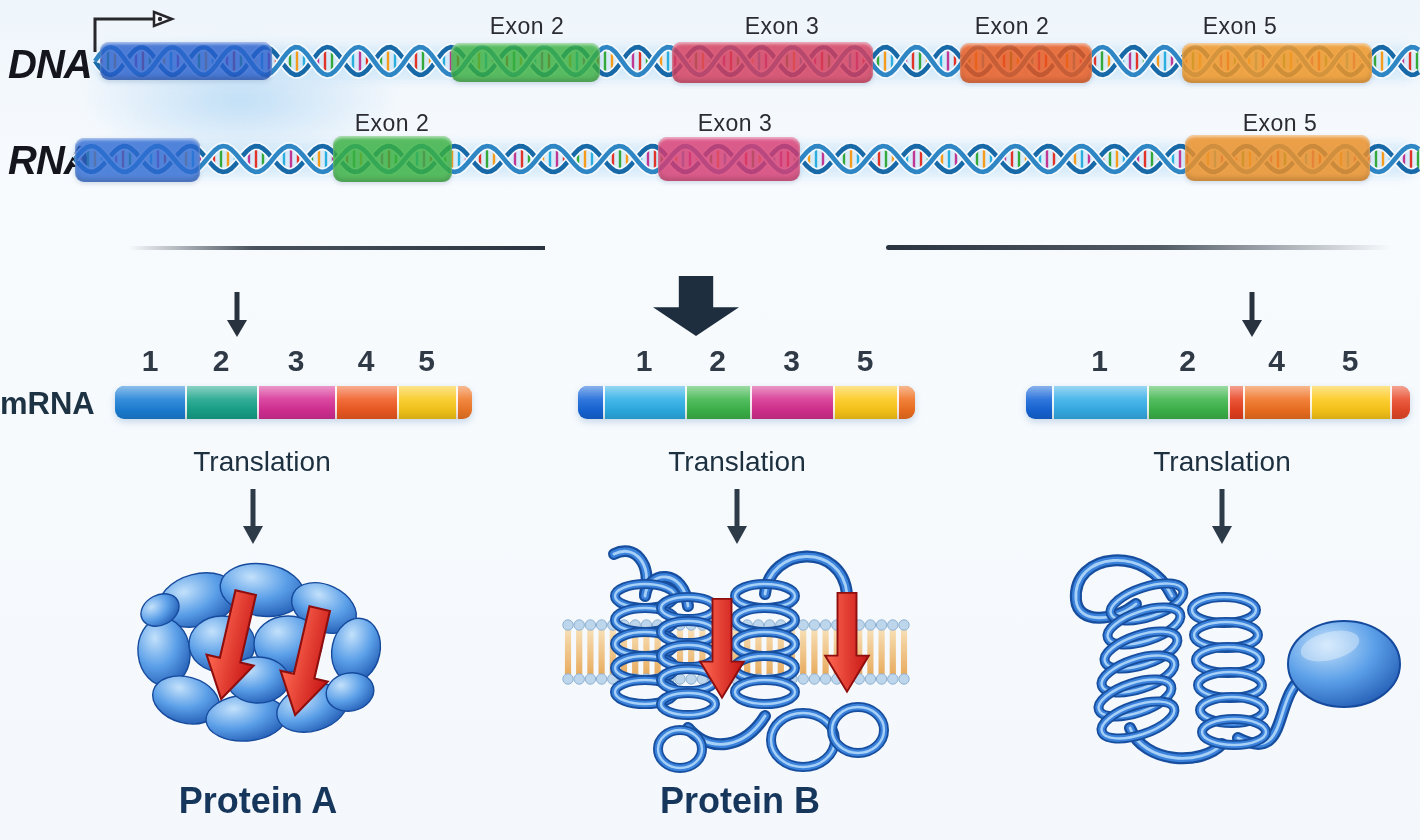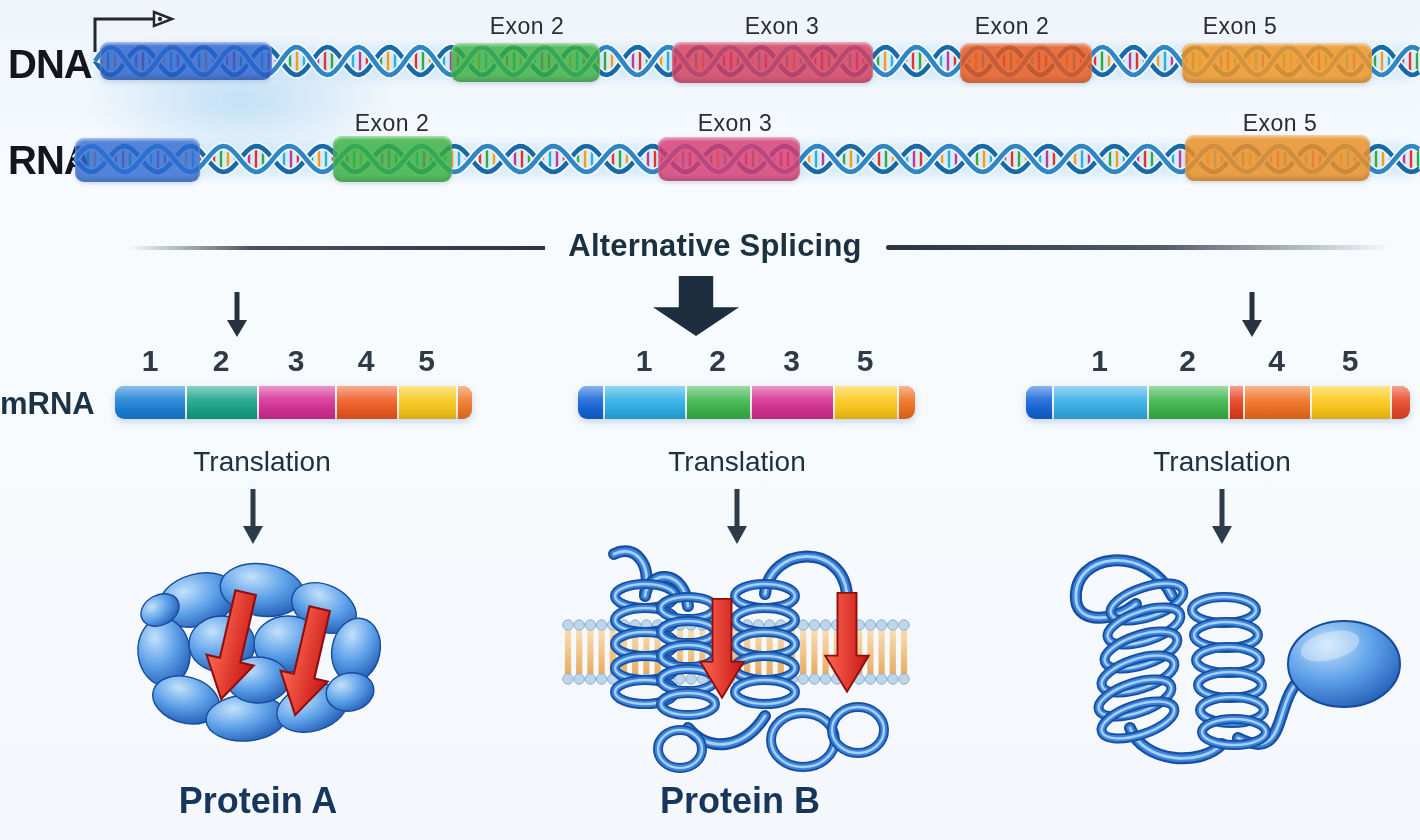--- a/index.html
+++ b/index.html
@@ -4,21 +4,21 @@
 <style>
   html,body{margin:0;padding:0;}
   body{font-family:"Liberation Sans",sans-serif;background:#e9eef4;}
   .canvas{position:relative;width:1420px;height:840px;overflow:hidden;
     background:linear-gradient(180deg,#eef5fb 0%,#f8fbfe 22%,#f6fafd 60%,#f4f8fc 100%);}
   .helix-band{position:absolute;height:34px;border-radius:17px;
     background:rgba(200,227,248,0.65);filter:blur(5px);}
   .left-glow{position:absolute;border-radius:50%;
     background:radial-gradient(ellipse at center,rgba(176,214,244,0.75) 0%,rgba(176,214,244,0) 70%);
     filter:blur(6px);}
-  .row-label{position:absolute;font-weight:800;font-size:40px;color:#15151d;letter-spacing:-1px;}
+  .row-label{position:absolute;font-weight:800;font-size:40px;color:#15151d;letter-spacing:-1px;font-style:italic;}
   .mrna-label{position:absolute;font-weight:800;font-size:31px;color:#1d3344;}
   .exon-box{position:absolute;border-radius:9px;
     box-shadow:inset 0 2px 3px rgba(255,255,255,0.55),inset 0 -3px 5px rgba(0,0,0,0.18),0 2px 4px rgba(60,90,140,0.18);}
   .exon-label{position:absolute;transform:translateX(-50%);font-size:23px;color:#2b2b33;letter-spacing:0.5px;white-space:nowrap;}
   .divider-line{position:absolute;}
   .splice-title{position:absolute;font-size:31px;font-weight:800;color:#1c3140;text-align:center;letter-spacing:0.2px;}
   .big-arrow{position:absolute;background:#1e2e3e;
     clip-path:polygon(30% 0,70% 0,70% 52%,100% 52%,50% 100%,0 52%,30% 52%);}
   .mrna-bar{position:absolute;height:33px;border-radius:9px;overflow:hidden;display:flex;
     box-shadow:0 3px 7px rgba(110,150,195,0.35);}
@@ -376,21 +376,20 @@
       <div class="exon-box" style="left: 333px; top: 136px; width: 119px; height: 46px; background: rgba(55, 176, 62, 0.82);"></div>
       <div class="exon-label" style="left: 392px; top: 110px;">Exon 2</div>
       <div class="exon-box" style="left: 658px; top: 137px; width: 142px; height: 44px; background: rgba(216, 58, 114, 0.82);"></div>
       <div class="exon-label" style="left: 735px; top: 110px;">Exon 3</div>
       <div class="exon-box" style="left: 1185px; top: 135px; width: 185px; height: 46px; background: rgba(235, 144, 40, 0.85);"></div>
       <div class="exon-label" style="left: 1280px; top: 110px;">Exon 5</div>
     </div>
 
   <div class="divider-line" style="left:128px;top:246px;width:417px;height:4px;background:linear-gradient(90deg,rgba(42,52,64,0) 0%,rgba(42,52,64,0.85) 30%,#2a3440 100%);"></div>
   <div class="divider-line" style="left:886px;top:245px;width:505px;height:5px;background:linear-gradient(90deg,#2a3440 0%,rgba(42,52,64,0.8) 55%,rgba(42,52,64,0) 100%);border-radius:3px;"></div>
-  <div class="splice-title" style="left:540px;top:228px;width:350px;">Alternative Splicing</div>
 
   <div class="big-arrow" style="left:653px;top:276px;width:86px;height:60px;"></div>
   <svg class="thin-arrow" style="left:226px;top:290px;" width="22" height="48" viewBox="0 0 22 48">
     <line x1="11" y1="2" x2="11" y2="32" stroke="#28323e" stroke-width="5"></line>
     <polygon points="1,30 21,30 11,47" fill="#28323e"></polygon>
   </svg>
   <svg class="thin-arrow" style="left:1241px;top:290px;" width="22" height="48" viewBox="0 0 22 48">
     <line x1="11" y1="2" x2="11" y2="32" stroke="#28323e" stroke-width="5"></line>
     <polygon points="1,30 21,30 11,47" fill="#28323e"></polygon>
   </svg>

